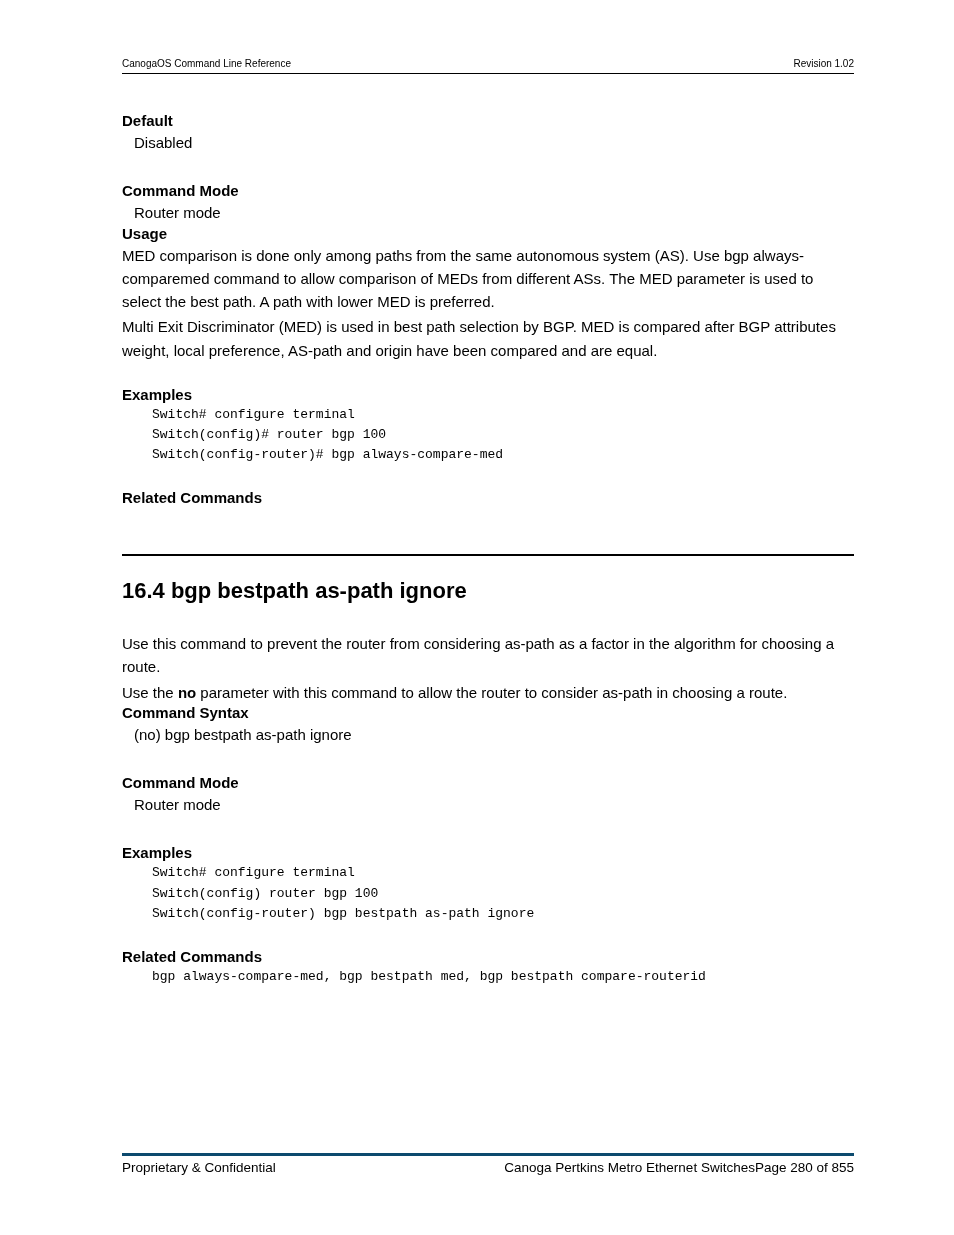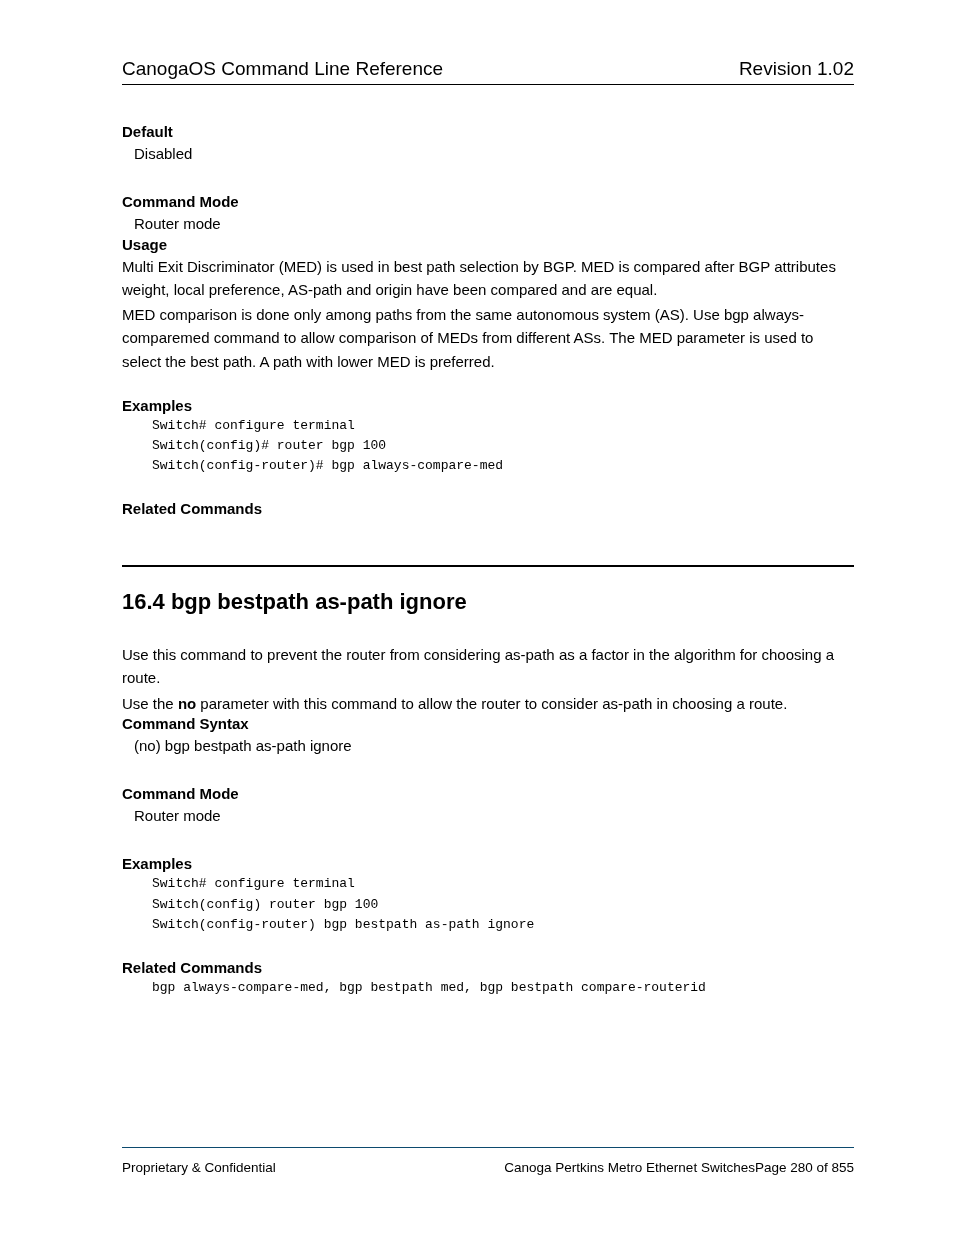--- a/index.html
+++ b/index.html
@@ -13,21 +13,21 @@
   .page {
     width: 954px;
     min-height: 1235px;
     box-sizing: border-box;
     padding: 58px 100px 40px 122px;
     position: relative;
   }
   .header-line {
     display: flex;
     justify-content: space-between;
-    font-size: 19px;
+    font-size: 10px;
     padding-bottom: 4px;
     border-bottom: 1.5px solid #000;
     margin-bottom: 38px;
   }
   .section-heading {
     font-weight: bold;
     font-size: 15px;
     margin-bottom: 2px;
   }
   .indented {
@@ -55,22 +55,22 @@
     font-size: 22px;
     font-weight: bold;
     margin: 0 0 28px 0;
   }
   .inline-bold { font-weight: bold; margin-top: 31px; }
   .footer {
     position: absolute;
     left: 122px;
     right: 100px;
     bottom: 60px;
-    border-top: 1px solid #0c4a6e;
-    padding-top: 12px;
+    border-top: 3px solid #0c4a6e;
+    padding-top: 4px;
     font-size: 13.5px;
     display: flex;
     justify-content: space-between;
   }
   .footer .mid { text-align: right; flex: 1; }
 </style>
 </head>
 <body>
 
 <div class="page">
@@ -80,22 +80,22 @@
     <span>Revision 1.02</span>
   </div>
 
   <div class="section-heading">Default</div>
   <div class="indented">Disabled</div>
 
   <div class="section-heading" style="margin-top:28px">Command Mode</div>
   <div class="indented">Router mode</div>
 
   <div class="section-heading" style="">Usage</div>
+  <div class="body-text">MED comparison is done only among paths from the same autonomous system (AS). Use bgp always-comparemed command to allow comparison of MEDs from different ASs. The MED parameter is used to select the best path. A path with lower MED is preferred.</div>
   <div class="body-text">Multi Exit Discriminator (MED) is used in best path selection by BGP. MED is compared after BGP attributes weight, local preference, AS-path and origin have been compared and are equal.</div>
-  <div class="body-text">MED comparison is done only among paths from the same autonomous system (AS). Use bgp always-comparemed command to allow comparison of MEDs from different ASs. The MED parameter is used to select the best path. A path with lower MED is preferred.</div>
 
   <div class="section-heading" style="margin-top:24px">Examples</div>
   <div class="mono">Switch# configure terminal
 Switch(config)# router bgp 100
 Switch(config-router)# bgp always-compare-med</div>
 
   <div class="section-heading" style="margin-top:24px">Related Commands</div>
 
   <hr class="section-rule">
 

